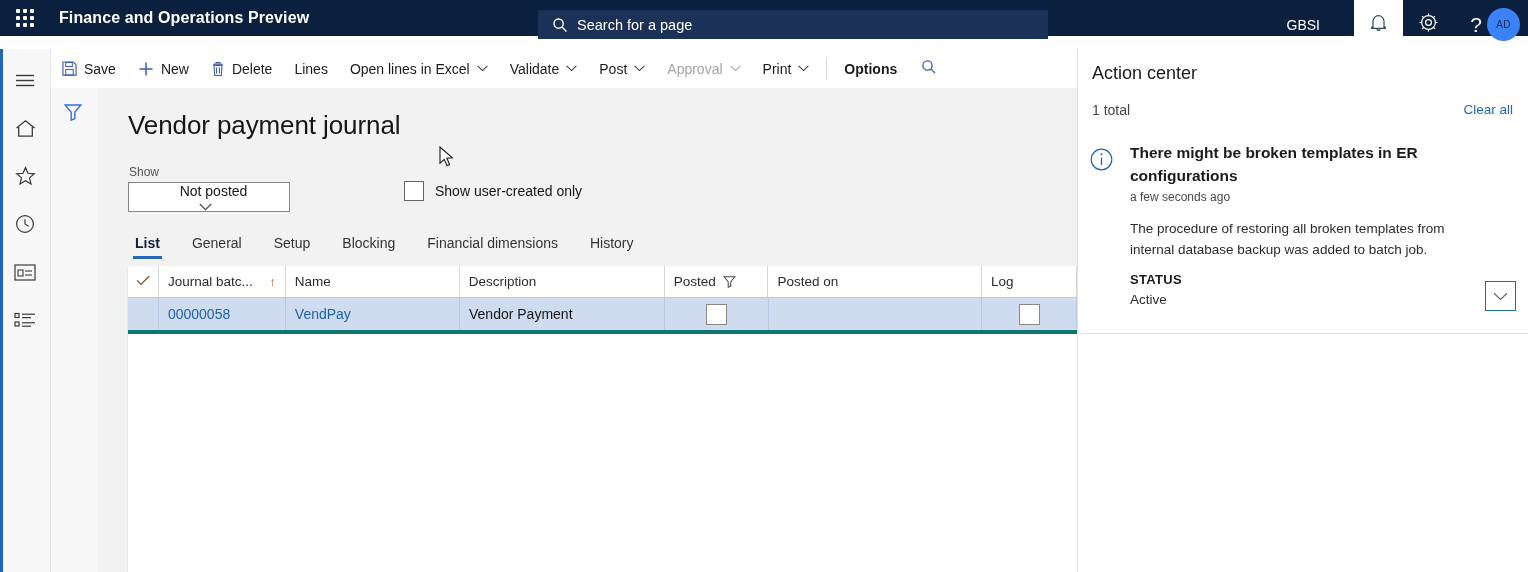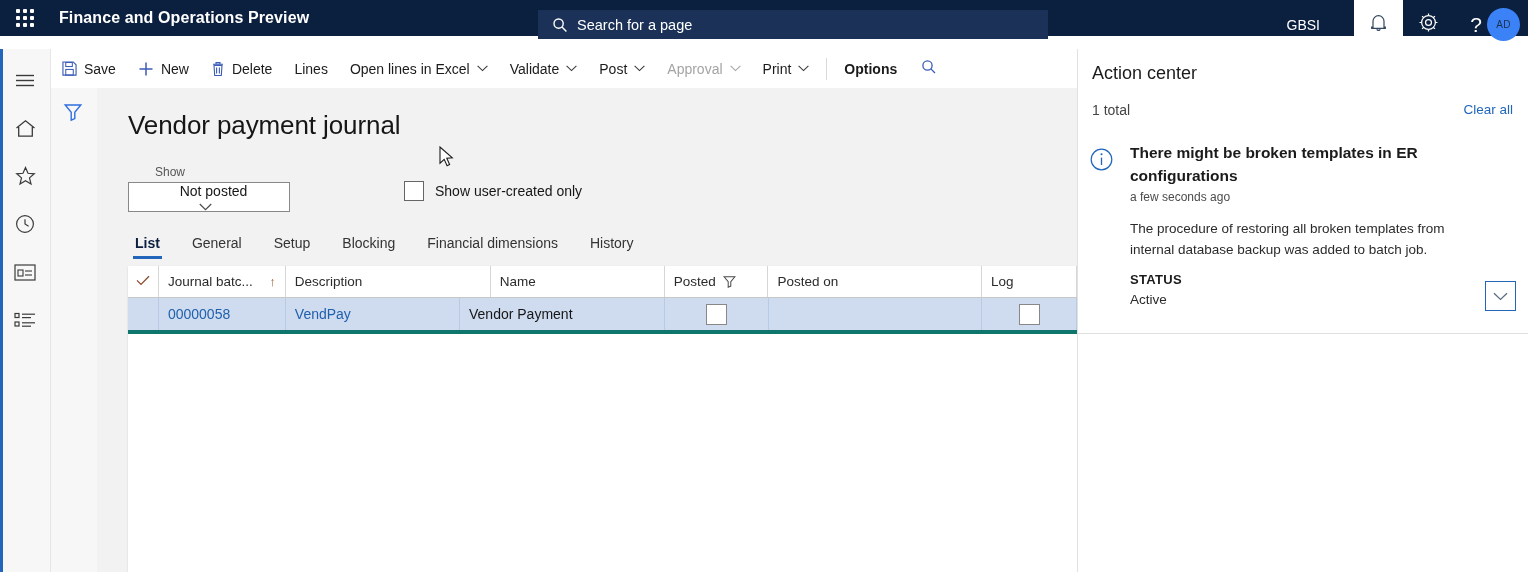--- a/index.html
+++ b/index.html
@@ -90,21 +90,21 @@
 
   
   .workspace{
     position:absolute;left:97px;top:88px;width:980px;height:484px;background:#f2f2f2;
   }
   .page-title{
     position:absolute;left:31px;top:22px;font-size:26px;font-weight:normal;color:#161616;
     letter-spacing:-.1px;
   }
   .show-label{
-    position:absolute;left:32px;top:77px;font-size:12px;color:#555555;margin-left:26px;
+    position:absolute;left:32px;top:77px;font-size:12px;color:#555555;
   }
   .select{
     position:absolute;left:31px;top:94px;width:160px;height:28px;background:#ffffff;
     border:1px solid #8a8886;display:flex;align-items:center;cursor:pointer;flex-direction:column;
   }
   .select .val{font-size:14px;color:#161616;margin-left:9px;flex:1;}
   .select .chev{margin-right:8px;display:flex;align-items:center;}
   .chk-wrap{
     position:absolute;left:307px;top:93px;display:flex;align-items:center;cursor:pointer;
   }
@@ -485,25 +485,25 @@
           <span>
             <svg width="14" height="11" viewBox="0 0 14 11">
                 <path d="M1 5.4 5 9.4 13 1.2" fill="none" stroke="#8a4a2a" stroke-width="1.3"></path>
               </svg>
           </span>
         </div>
         <div class="gh" style="width:131px">
           <span>Journal batc...</span>
           <span class="sortarrow">↑</span>
         </div>
+        <div class="gh" style="width:180px">
+          <span>Name</span>
+        </div>
         <div class="gh" style="width:212px">
           <span>Description</span>
-        </div>
-        <div class="gh" style="width:180px">
-          <span>Name</span>
         </div>
         <div class="gh" style="width:107px">
           <span>Posted</span>
           <span class="funnel-sm">
             <svg width="13" height="13" viewBox="0 0 14 14">
                 <path d="M1.2 2h11.6l-4.4 5.3v4.6l-2.8 1.2V7.3z" fill="none" stroke="#4a4a4a" stroke-width="1.1"></path>
               </svg>
           </span>
         </div>
         <div class="gh" style="width:221px">

